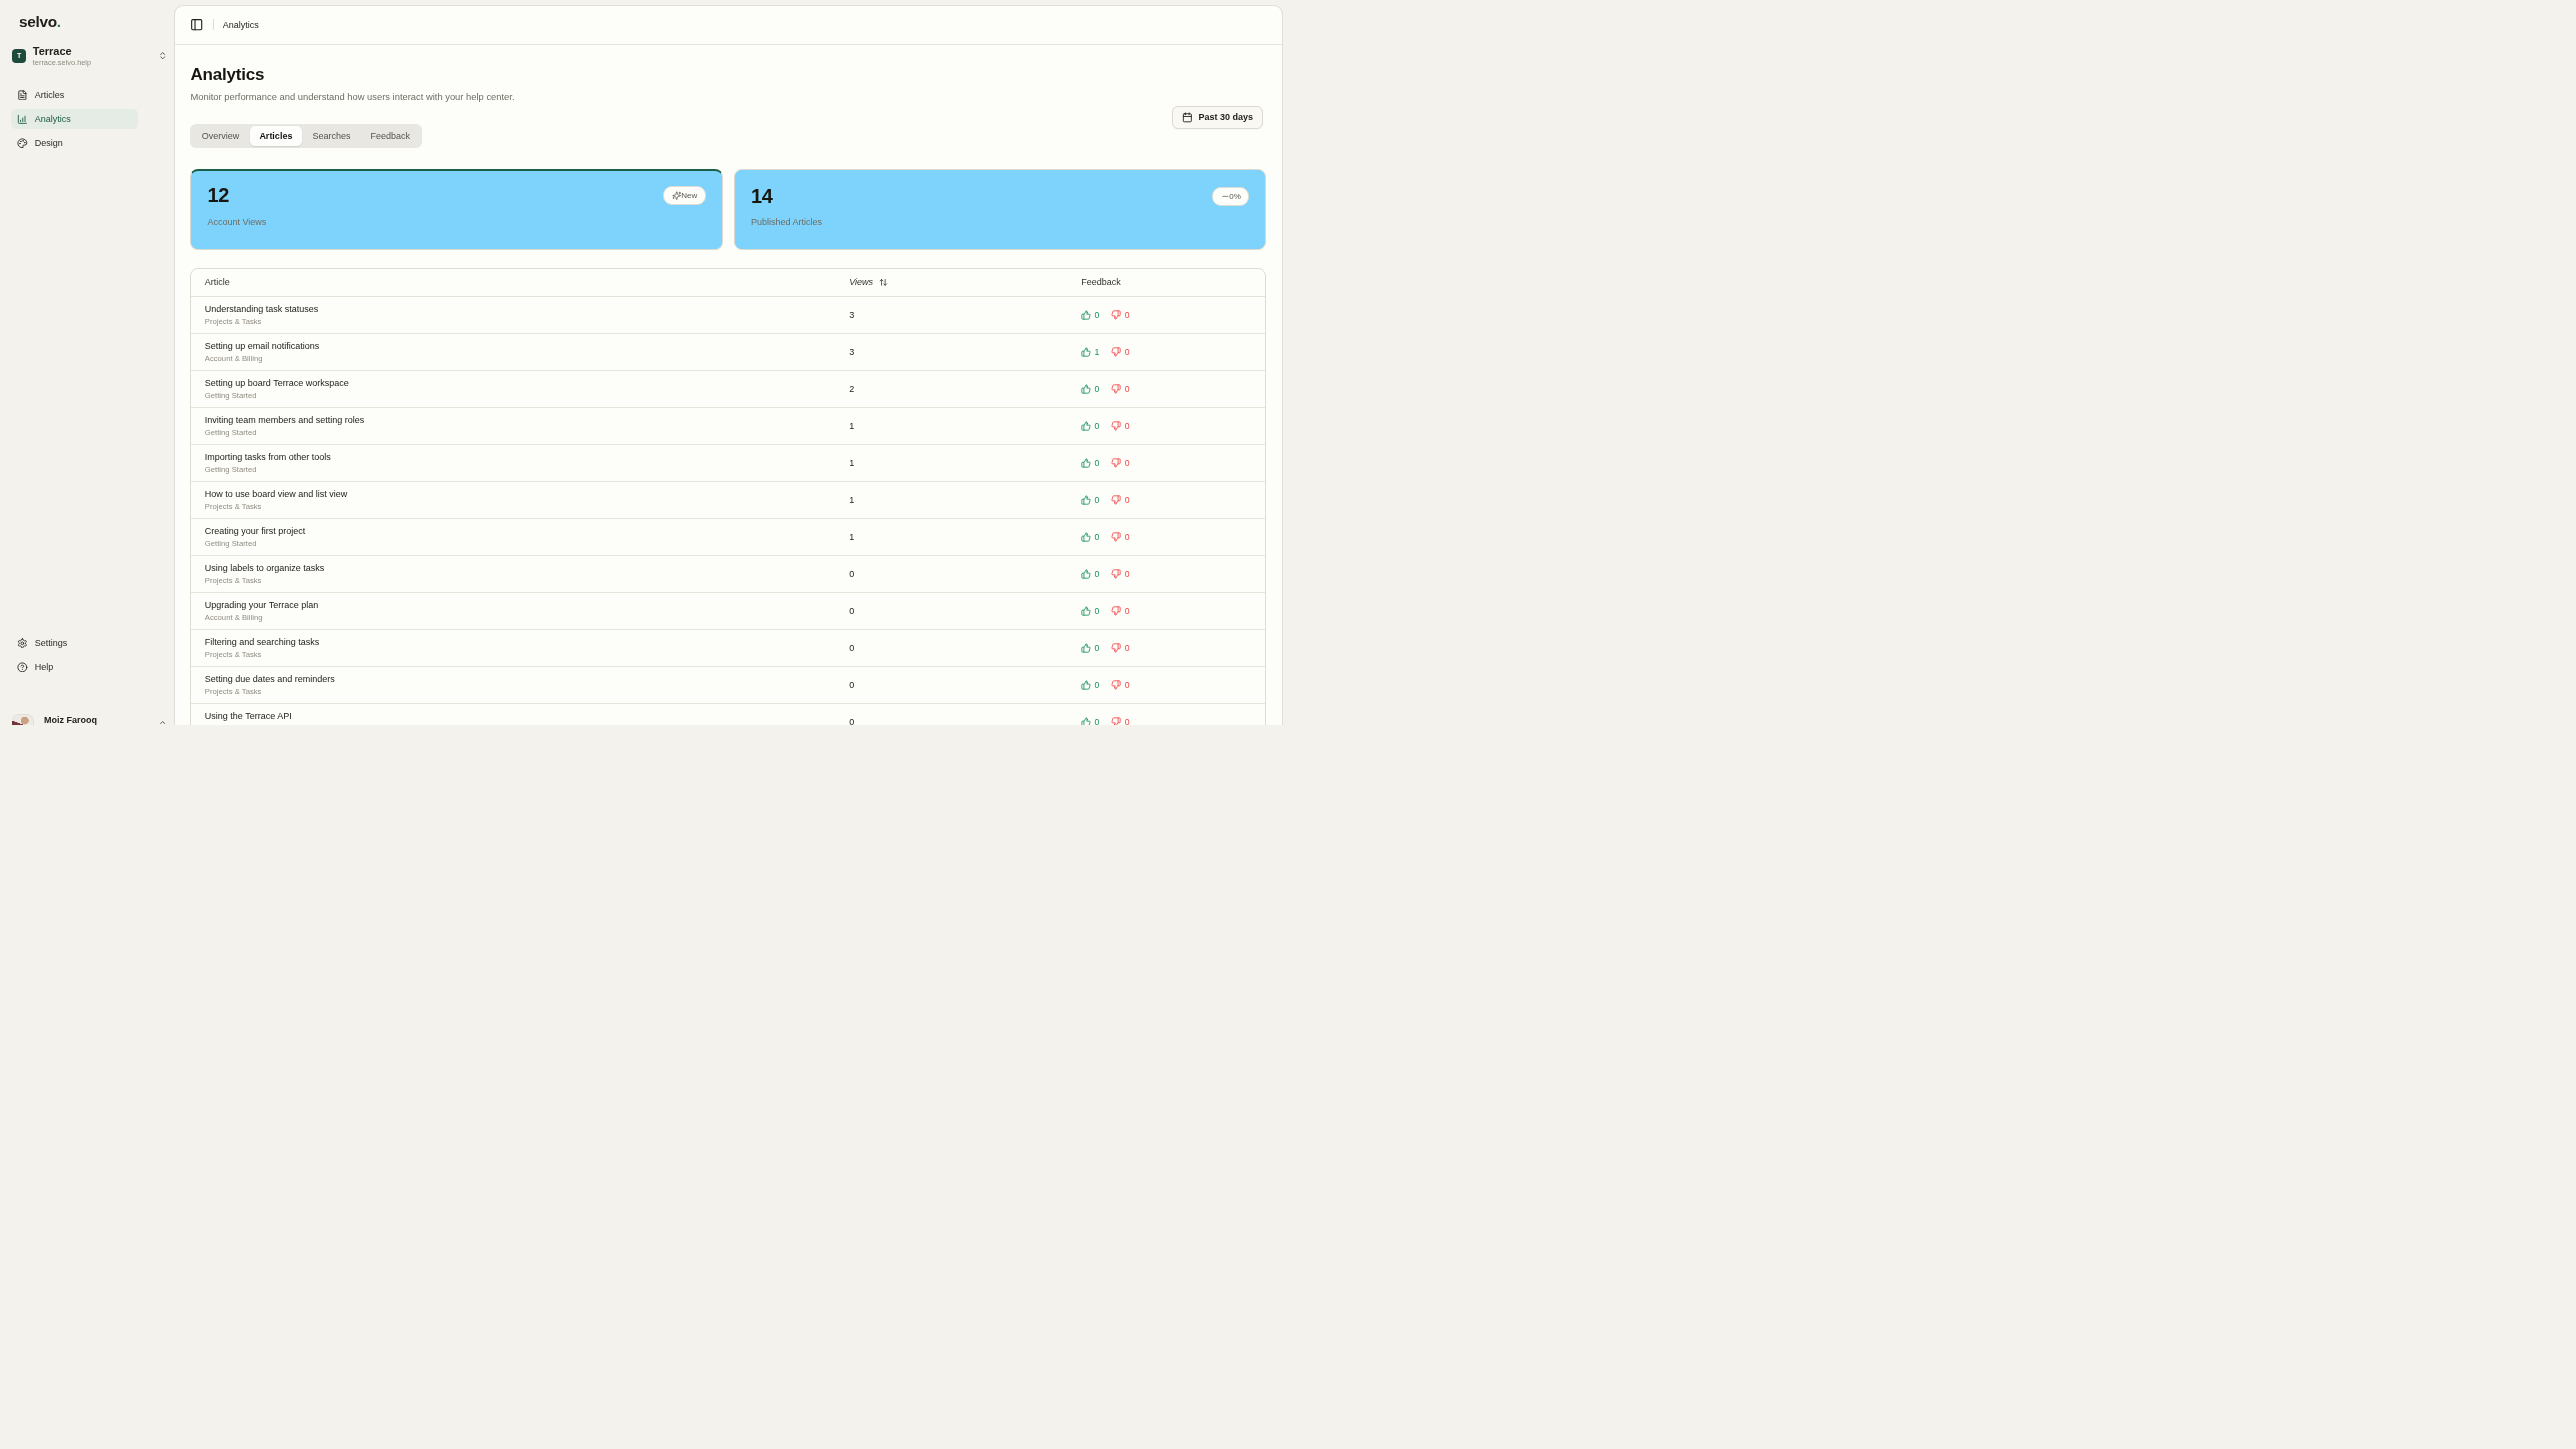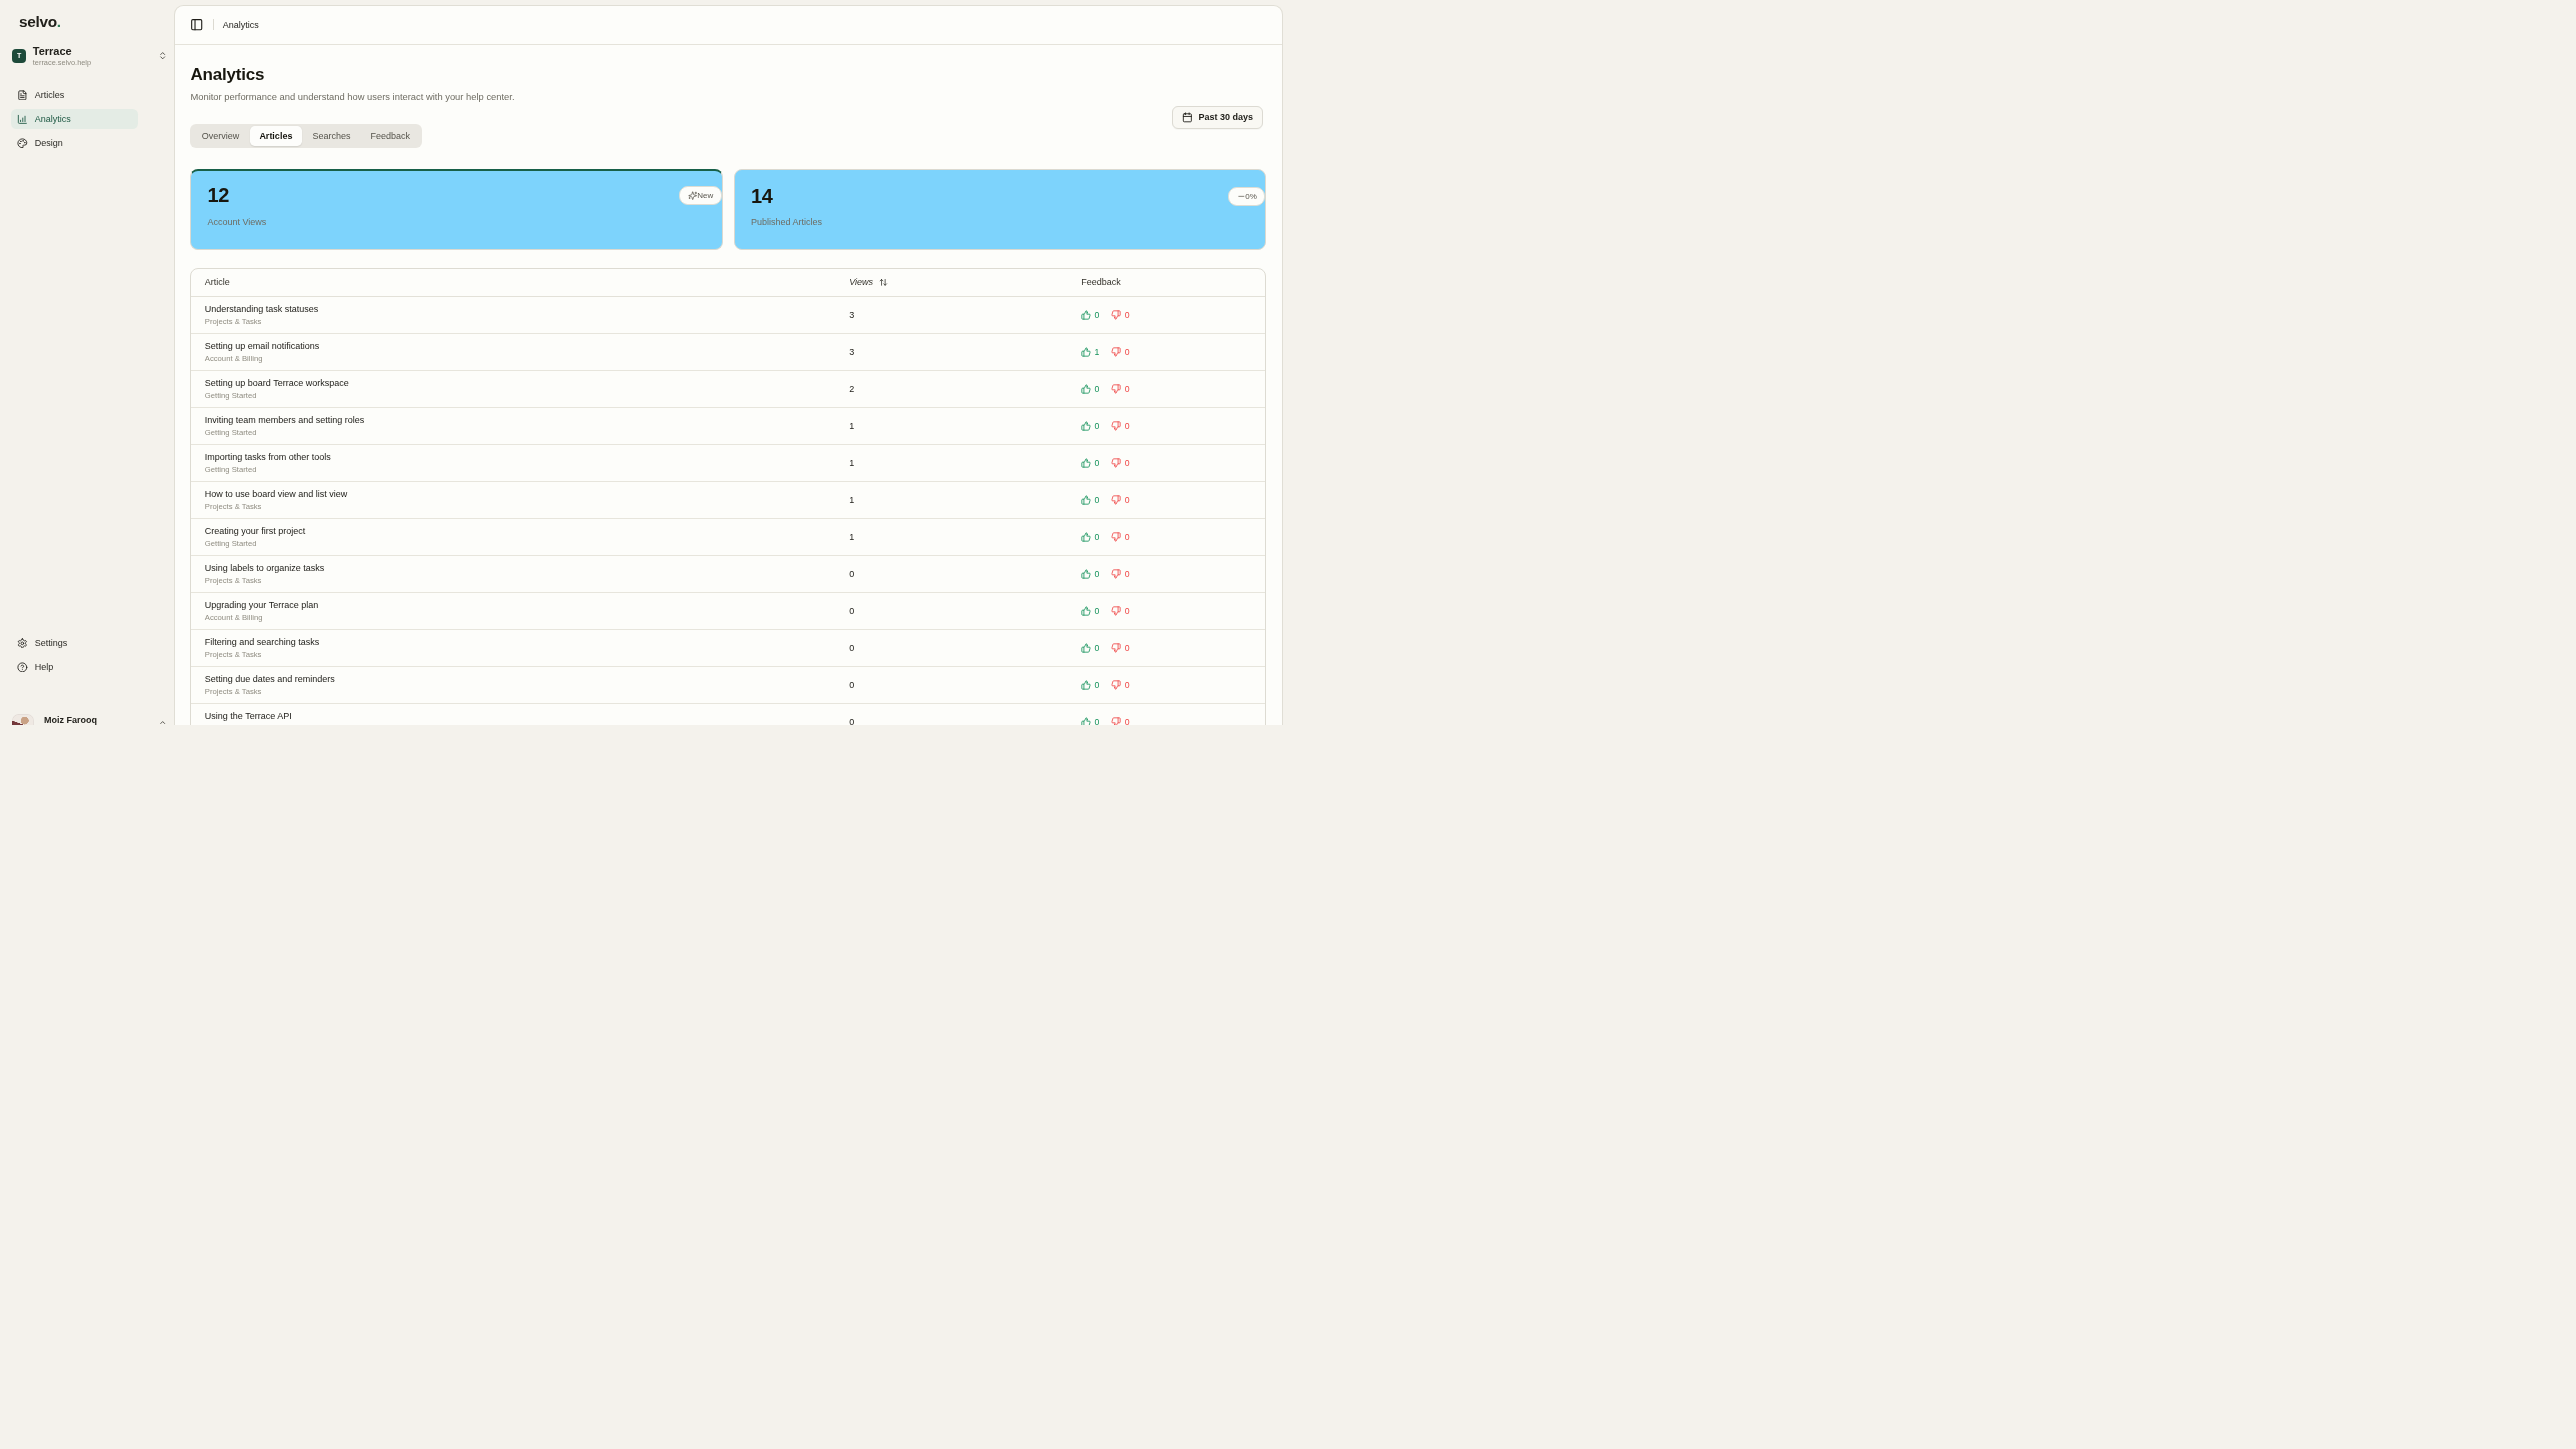--- a/index.html
+++ b/index.html
@@ -60,21 +60,21 @@
 
   .tabs{margin-top:22px;display:inline-flex;align-items:flex-start;background:#e9e7e1;border-radius:6px;padding:2px;gap:1.3px;}
   .tab{height:20px;padding:0 9.4px;display:flex;align-items:center;border-radius:4.7px;font-size:9px;color:#55534b;cursor:pointer;}
   .tab.active{background:#fdfdfb;color:#16150f;font-weight:600;box-shadow:0 0.7px 1.3px rgba(0,0,0,.10);}
 
   .cards{display:flex;gap:11.4px;margin-top:21px;}
   .card{flex:1;height:81px;background:#7dd3fc;border:0.7px solid #dbd9d0;border-radius:8px;position:relative;padding:16px;box-sizing:border-box;cursor:pointer;}
   .card.selected{border-top:2px solid #186048;padding-top:14.8px;}
   .card-value{font-size:20px;font-weight:700;letter-spacing:-0.3px;color:#18170f;line-height:1;}
   .card-label{margin-top:11.4px;font-size:9px;color:#6e6c62;}
-  .badge{position:absolute;top:17px;right:0;height:17.4px;display:flex;align-items:center;
+  .badge{position:absolute;top:17px;right:16px;height:17.4px;display:flex;align-items:center;
     padding:0 7.4px;border:0.7px solid #deddd4;border-radius:8.7px;background:#fdfdfa;font-size:8px;color:#5a574e;}
   .card.selected .badge{top:15.4px;}
 
   
   .table{margin-top:18px;border:0.7px solid #dddbd2;border-radius:8px;overflow:hidden;background:#fdfdfa;}
   .thead,.trow{display:grid;grid-template-columns:1fr 232px 184px;align-items:center;}
   .thead{height:27.5px;border-bottom:0.7px solid #e3e1d8;font-size:9px;color:#33312a;font-weight:500;}
   .th-article{padding-left:13.4px;}
   .th-views{display:flex;align-items:center;gap:6px;cursor:pointer;font-style:italic;}
   .sort-ic{color:#26251f;}

